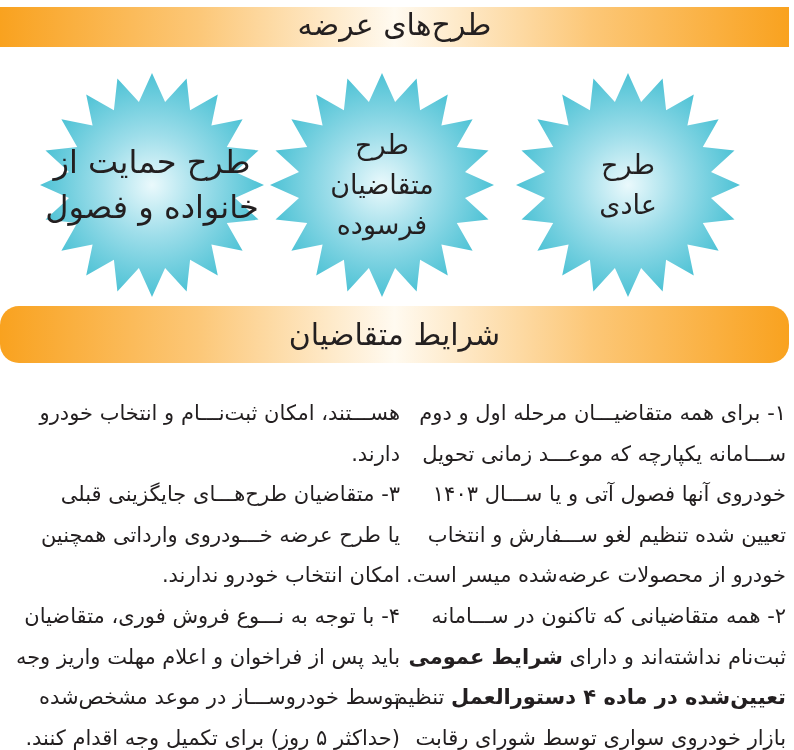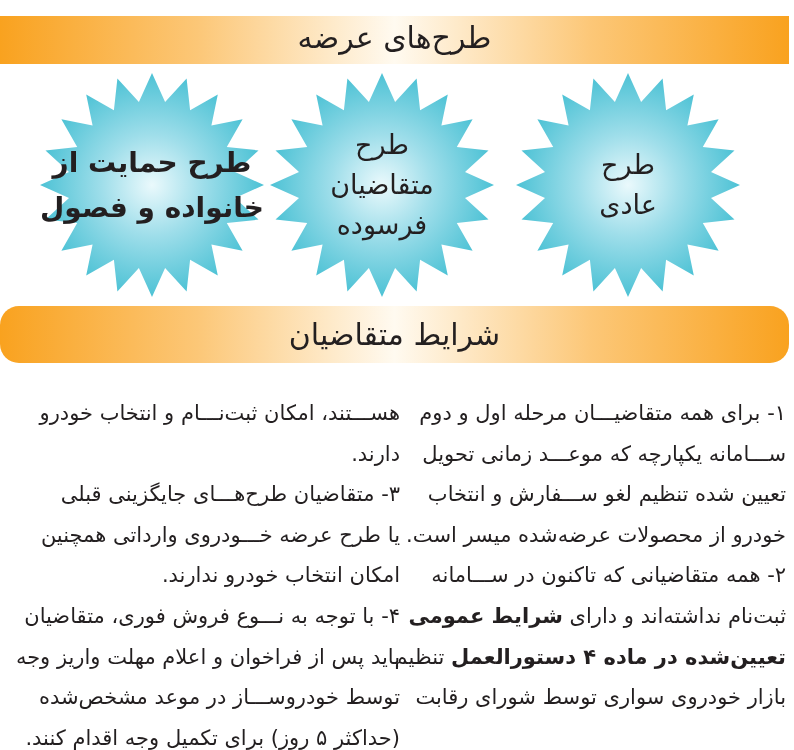--- a/index.html
+++ b/index.html
@@ -23,21 +23,21 @@
       display: flex;
       align-items: center;
       justify-content: center;
     }
     .banner-title {
       font-size: 30px;
       color: #231f20;
       direction: rtl;
       letter-spacing: -1px;
     }
-    #banner-offers { top: 16px; height: 48px; text-align: center; }
+    #banner-offers { top: 7px; height: 40px; text-align: center; }
     #banner-offers .banner-title { margin-top: -6px; }
     #banner-conditions { top: 306px; height: 57px; border-radius: 19px; }
 
     .burst {
       position: absolute;
       width: 226px;
       height: 226px;
     }
     .burst svg {
       position: absolute;
@@ -52,21 +52,21 @@
       align-items: center;
       justify-content: center;
       text-align: center;
       direction: rtl;
       font-size: 27px;
       line-height: 40px;
       color: #231f20;
     }
     .burst-label span { display: block; }
     #burst-family { left: 39px; top: 72px; }
-    #burst-family .burst-label { font-size: 28px; line-height: 45px; font-weight: bold; }
+    #burst-family .burst-label { font-size: 32px; line-height: 45px; font-weight: normal; }
     #burst-old-cars { left: 269px; top: 72px; }
     #burst-regular { left: 515px; top: 72px; }
 
     .column {
       position: absolute;
       top: 393px;
       direction: rtl;
       text-align: justify;
       font-size: 21px;
       line-height: 40.6px;
@@ -131,20 +131,21 @@
   </div>
 </div>
 
 <div class="banner" id="banner-conditions">
   <div class="banner-title">شرایط متقاضیان</div>
 </div>
 
 <div class="column" id="column-right">
   <span class="line">۱- برای همه متقاضیـــان مرحله اول و دوم</span>
   <span class="line">ســـامانه یکپارچه که موعـــد زمانی تحویل</span>
+  <span class="line">خودروی آنها فصول آتی و یا ســـال ۱۴۰۳</span>
   <span class="line">تعیین شده تنظیم لغو ســـفارش و انتخاب</span>
   <span class="line">خودرو از محصولات عرضه‌شده میسر است.</span>
   <span class="line">۲- همه متقاضیانی که تاکنون در ســـامانه</span>
   <span class="line"><span>ثبت‌نام نداشته‌اند و دارای</span> <b>شرایط عمومی</b></span>
   <span class="line"><b>تعیین‌شده در ماده ۴ دستورالعمل</b> <span>تنظیم</span></span>
   <span class="line">بازار خودروی سواری توسط شورای رقابت</span>
 </div>
 
 <div class="column" id="column-left">
   <span class="line">هســـتند، امکان ثبت‌نـــام و انتخاب خودرو</span>

